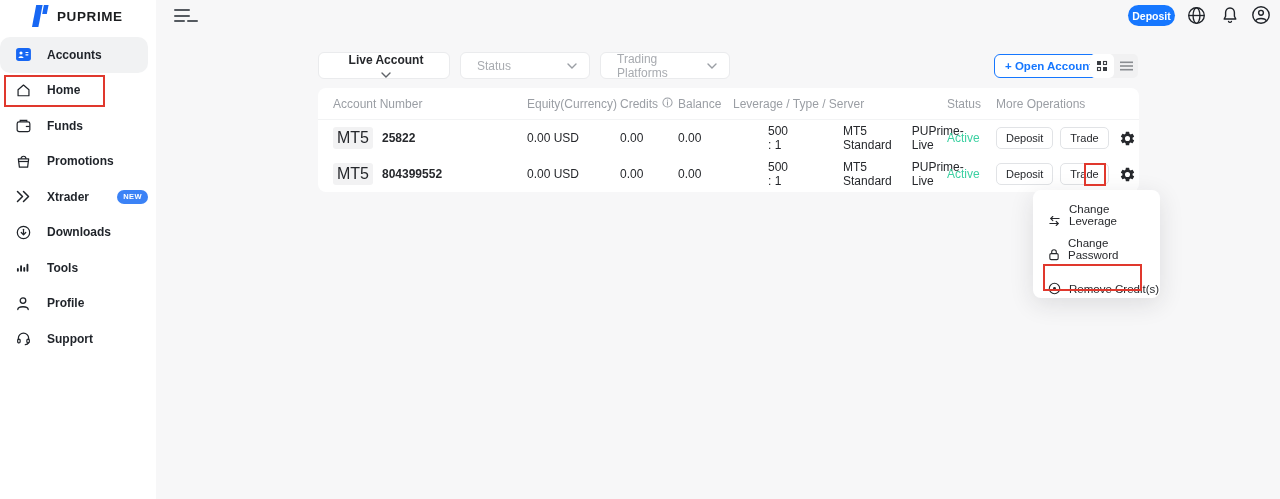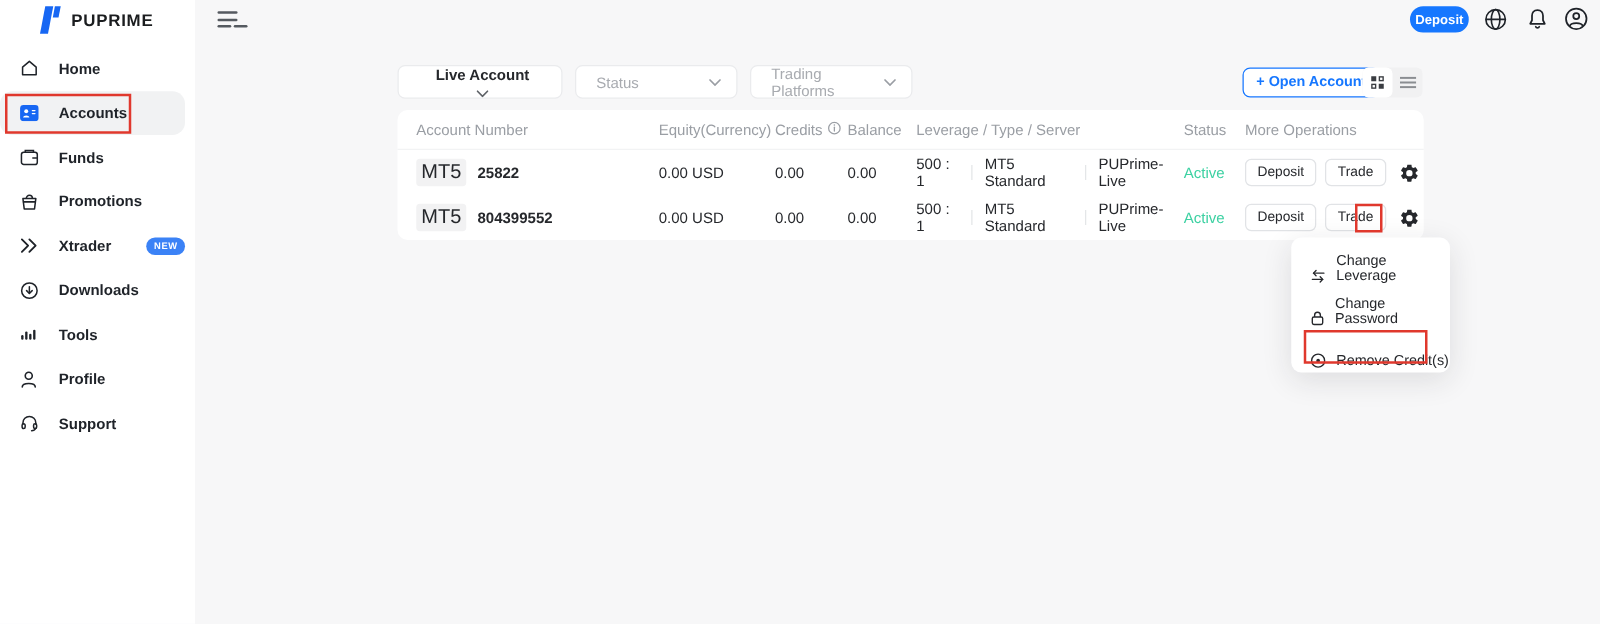--- a/index.html
+++ b/index.html
@@ -47,21 +47,21 @@
   
   .table-card { position:absolute; left:318px; top:88px; width:821px; background:#fff; border-radius:8px; z-index:1; }
   .t-grid { display:grid; grid-template-columns:194px 93px 58px 55px 214px 49px 1fr; align-items:center; padding-left:15px; padding-right:10px; }
   .t-header { height:32px; border-bottom:1px solid #f2f3f4; color:#9a9ea4; font-size:12px; }
   .t-header .hcell { display:flex; align-items:flex-start; gap:4px; }
   .t-row { height:36px; font-size:12px; color:#26282c; }
   .acct-cell { display:flex; align-items:center; gap:9px; }
   .mt-badge { background:#f2f2f3; border-radius:3px; padding:2px 4px; font-size:16px; color:#26282c; }
   .acct-num { font-weight:600; }
   .lev-cell { display:flex; align-items:center; }
-  .lev-cell .piece { padding-right:10px; }
+  .lev-cell .piece { padding-right:10px;margin-left:35px; }
   .lev-cell .div { width:1px; height:12px; background:#e4e6e8; margin-right:10px; }
   .status-active { color:#3cd1a2; }
   .ops-cell { display:flex; align-items:center; gap:7px; }
   .row-btn { background:#fff; border:1px solid #e1e3e6; border-radius:5px; padding:4px 9px; font-size:11px; color:#26282c; font-family:"Liberation Sans",sans-serif; cursor:pointer; }
   .gear-btn { background:none; border:none; cursor:pointer; padding:0; margin-left:3px; display:flex; }
 
   .info-badge { width:11px; height:11px; }
 
   
   .menu { position:absolute; left:1033px; top:190px; width:127px; background:#fff; border-radius:8px; box-shadow:0 6px 24px rgba(31,35,41,.12); padding:3px 0; z-index:6; }
@@ -81,40 +81,40 @@
     <span>
       <svg width="21" height="24" viewBox="0 0 21 24">
         <path d="M7.2 1 L13.6 1 L9.4 23 L3 23 Z" fill="#1767f3"></path>
         <path d="M14.9 1 L19.6 1 L17.8 10 L13.2 10 Z" fill="#1767f3"></path>
       </svg>
     </span>
     <span class="logo-text">PUPRIME</span>
   </div>
 
   <div class="nav">
-    <div class="nav-item">
-      <span class="nav-ic">
-        <svg width="15" height="15" viewBox="0 0 16 16" fill="none" stroke="#1f2329" stroke-width="1.3" stroke-linejoin="round">
-            <path d="M2.2 7.2 L8 2.2 L13.8 7.2 V13.6 H2.2 Z"></path>
-          </svg>
-      </span>
-      <span class="nav-label">Home</span>
-    </div>
-
     <div class="nav-item active">
       <span class="nav-ic">
         <svg width="15" height="13" viewBox="0 0 16 14">
             <rect width="16" height="14" rx="3" fill="#1767f3"></rect>
             <circle cx="5.3" cy="5.4" r="1.7" fill="#fff"></circle>
             <path d="M2.6 10.8 C2.6 8.4 8 8.4 8 10.8 Z" fill="#fff"></path>
             <rect x="10" y="4.2" width="3.4" height="1.2" rx=".6" fill="#fff"></rect>
             <rect x="10" y="6.8" width="3.4" height="1.2" rx=".6" fill="#fff"></rect>
           </svg>
       </span>
       <span class="nav-label">Accounts</span>
+    </div>
+
+    <div class="nav-item">
+      <span class="nav-ic">
+        <svg width="15" height="15" viewBox="0 0 16 16" fill="none" stroke="#1f2329" stroke-width="1.3" stroke-linejoin="round">
+            <path d="M2.2 7.2 L8 2.2 L13.8 7.2 V13.6 H2.2 Z"></path>
+          </svg>
+      </span>
+      <span class="nav-label">Home</span>
     </div>
 
     <div class="nav-item">
       <span class="nav-ic">
         <svg width="15" height="14" viewBox="0 0 16 15" fill="none" stroke="#1f2329" stroke-width="1.3">
             <rect x="1.2" y="3" width="13.6" height="10.5" rx="2"></rect>
             <path d="M4.5 3 V1.4 H11.5 V3"></path>
             <path d="M10.5 8 H14.5"></path>
           </svg>
       </span>

